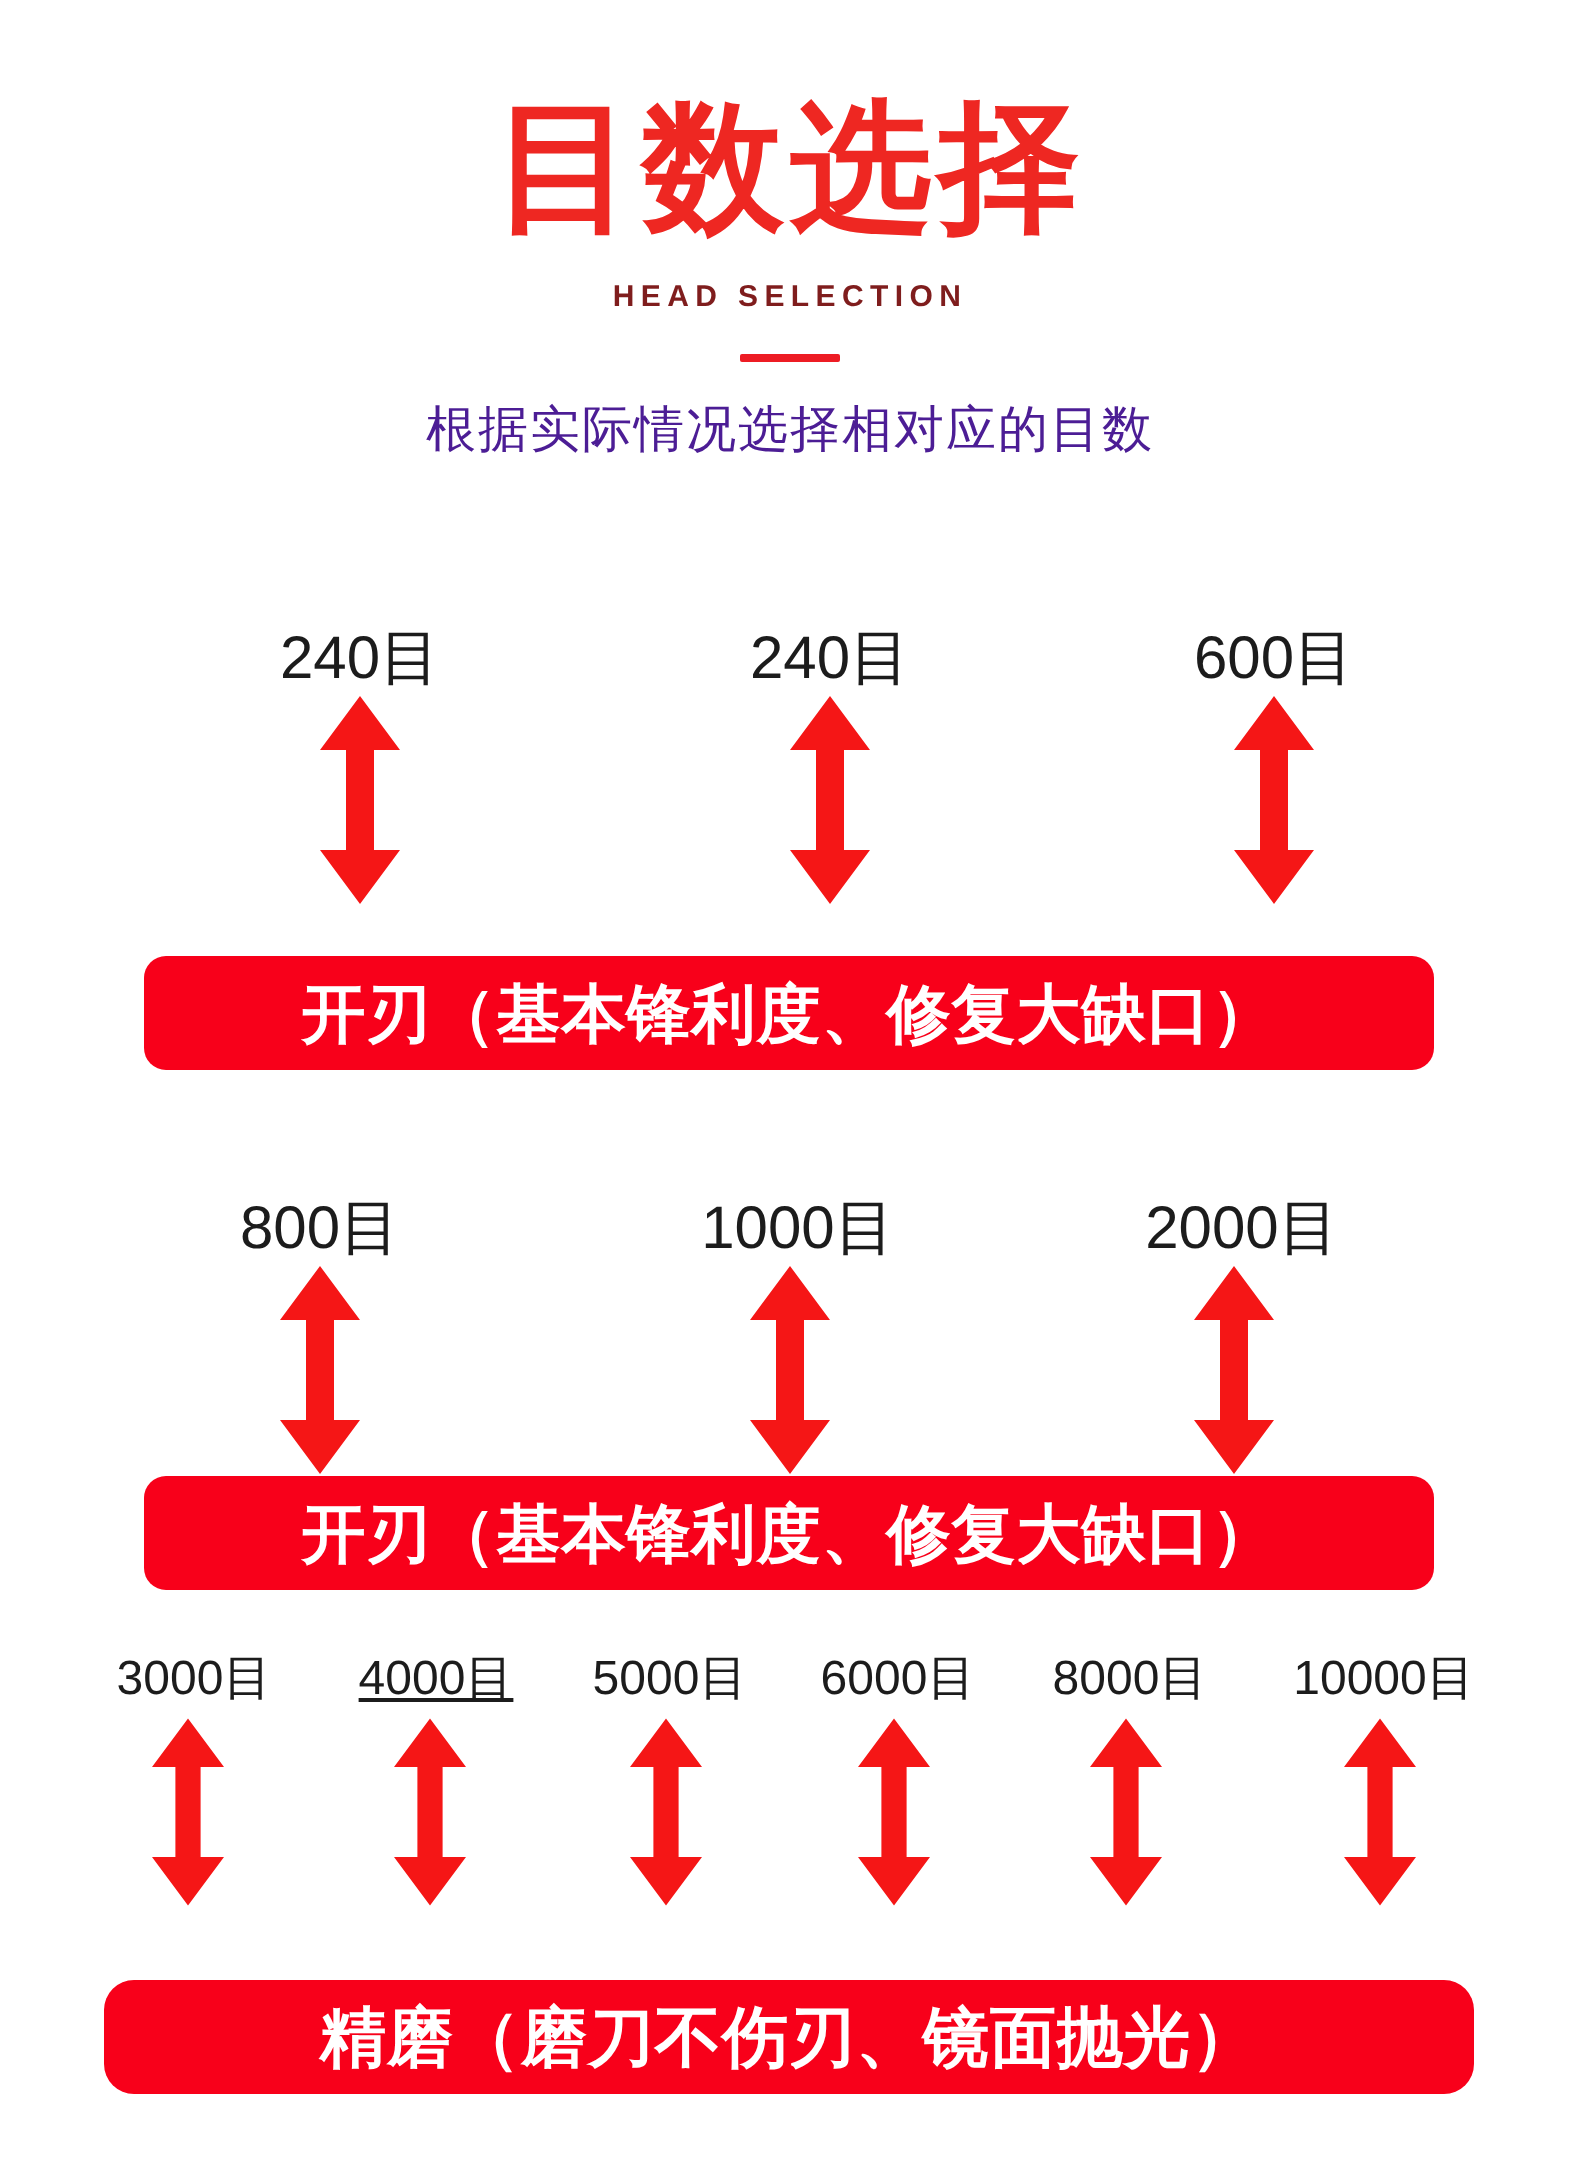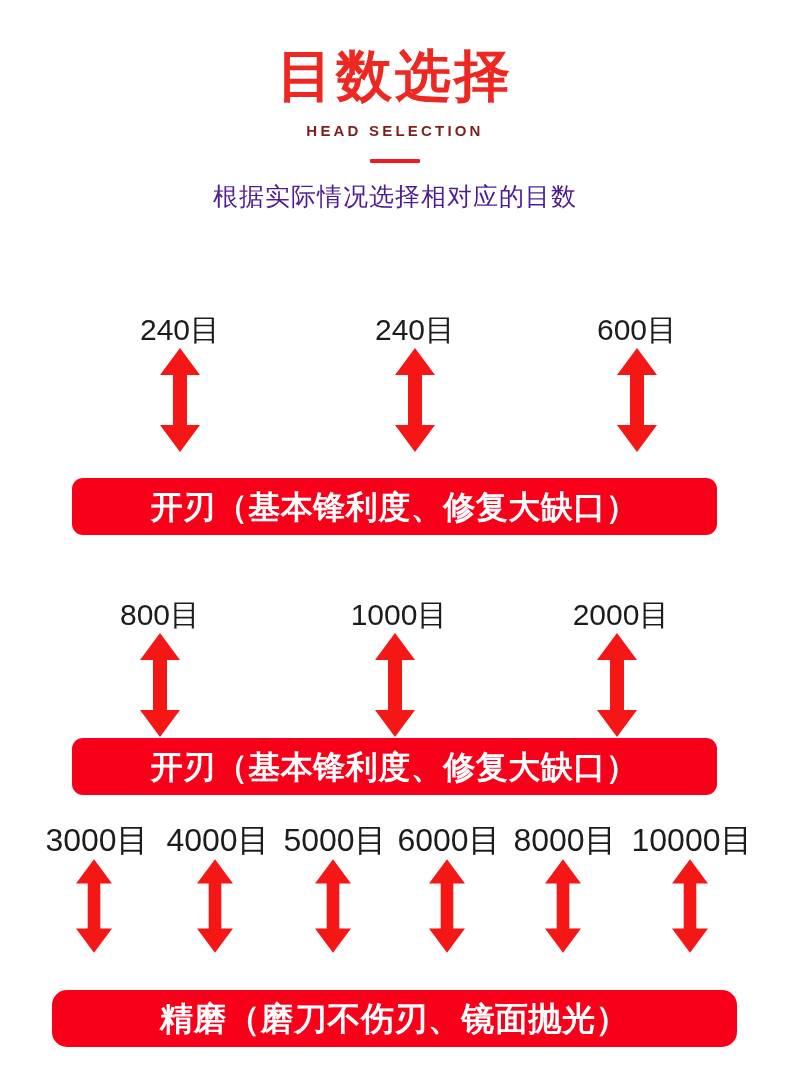--- a/index.html
+++ b/index.html
@@ -24,21 +24,21 @@
   .header {
     position: absolute;
     top: 0;
     left: 0;
     width: 790px;
     text-align: center;
   }
   .main-title {
     margin: 0;
     padding-top: 44px;
-    font-size: 56px;
+    font-size: 71px;
     font-weight: 700;
     letter-spacing: 3px;
     color: #EE2722;
     line-height: 1.15;
   }
   .sub-en {
     margin: 0;
     padding-top: 14px;
     font-size: 15px;
     font-weight: 700;
@@ -76,21 +76,21 @@
     position: absolute;
     top: 0;
     transform: translateX(-50%);
     font-size: 30px;
     font-weight: 400;
     color: #1c1c1c;
     white-space: nowrap;
     line-height: 36px;
   }
   .grit-label.small {
-    font-size: 32px;
+    font-size: 24px;
   }
 
   .arrows {
     position: relative;
     width: 790px;
   }
   .arrow {
     position: absolute;
     top: 0;
     transform: translateX(-50%);
@@ -170,21 +170,21 @@
           </svg></div>
       </div>
   </div>
   <div class="banner" id="banner-2" style="top: 738px; height: 57px; left: 72px; width: 645px; background: rgb(248, 0, 26);">
     <span class="banner-text">开刃（基本锋利度、修复大缺口）</span>
   </div>
 
   <div class="group" id="group-3" style="top:822px;">
     <div class="labels" style="height:34px;">
         <div class="grit-label small" style="left: 97px;">3000目</div>
-        <div class="grit-label small" style="left: 218px;">4000目</div>
+        <div class="grit-label small" style="left: 218px; text-decoration: underline;">4000目</div>
         <div class="grit-label small" style="left: 335px;">5000目</div>
         <div class="grit-label small" style="left: 449px;">6000目</div>
         <div class="grit-label small" style="left: 565px; text-align: center;">8000目</div>
         <div class="grit-label small" style="left: 692px;">10000目</div>
       </div>
     <div class="arrows" style="height:104px;">
         <div class="arrow" style="left: 94px;"><svg width="36" height="100" viewBox="0 0 40 104">
             <path d="M20 0 L40 27 L27 27 L27 77 L40 77 L20 104 L0 77 L13 77 L13 27 L0 27 Z" fill="#F51616"></path>
           </svg></div>
         <div class="arrow" style="left: 215px;"><svg width="36" height="100" viewBox="0 0 40 104">

